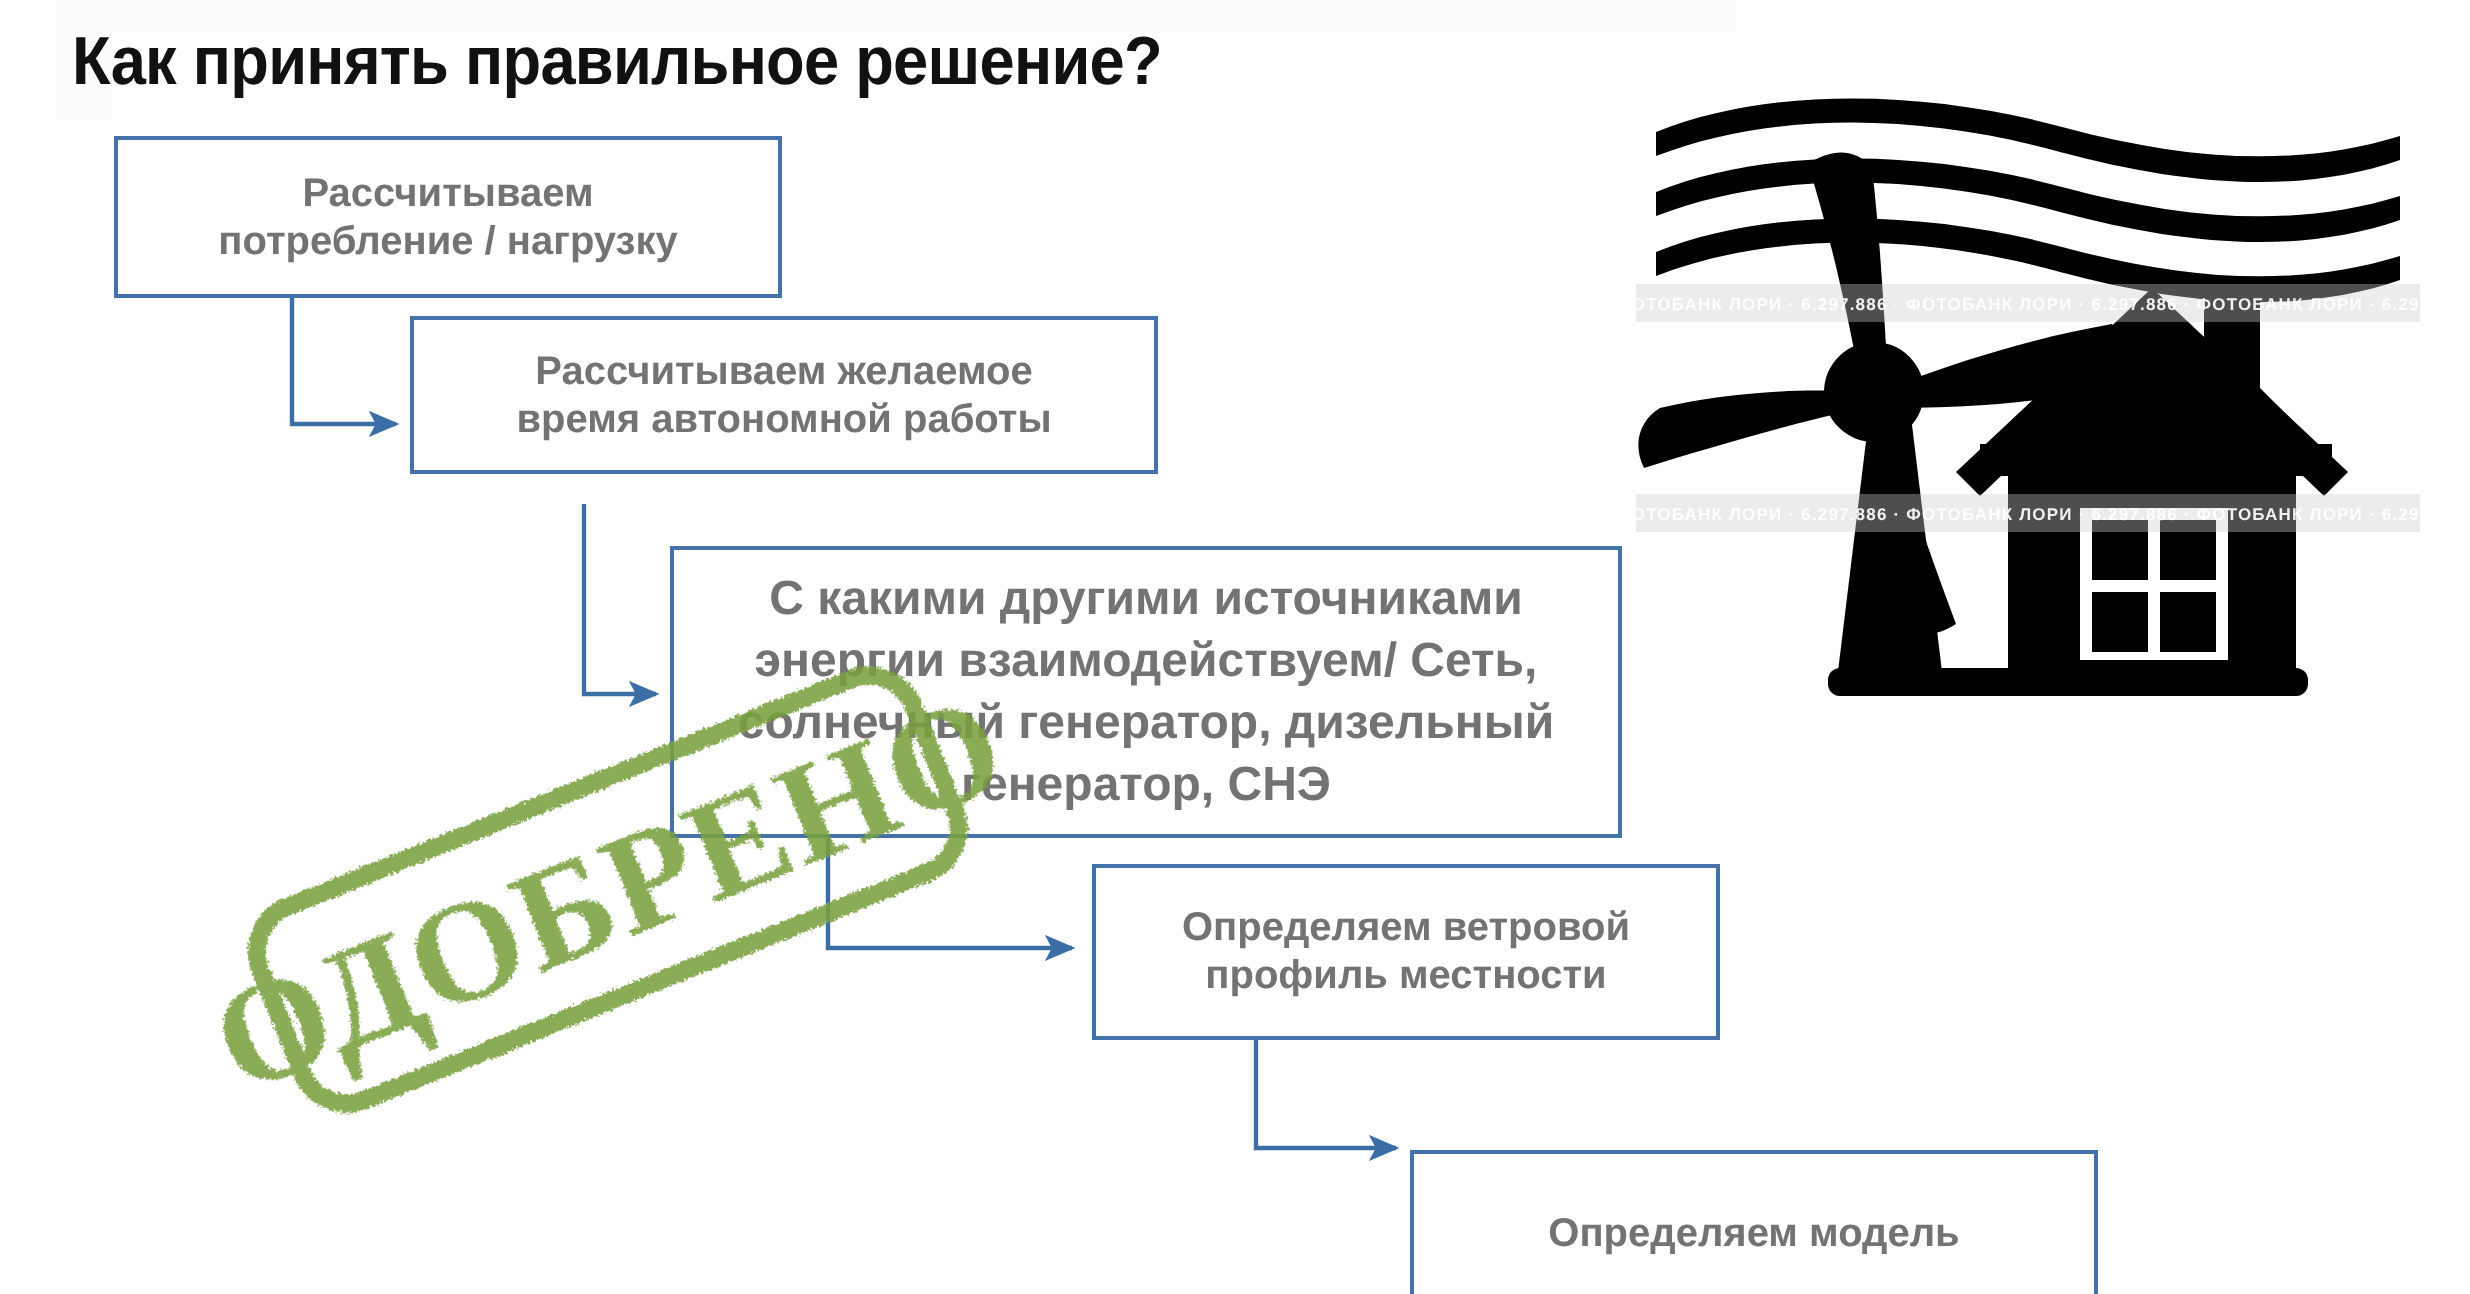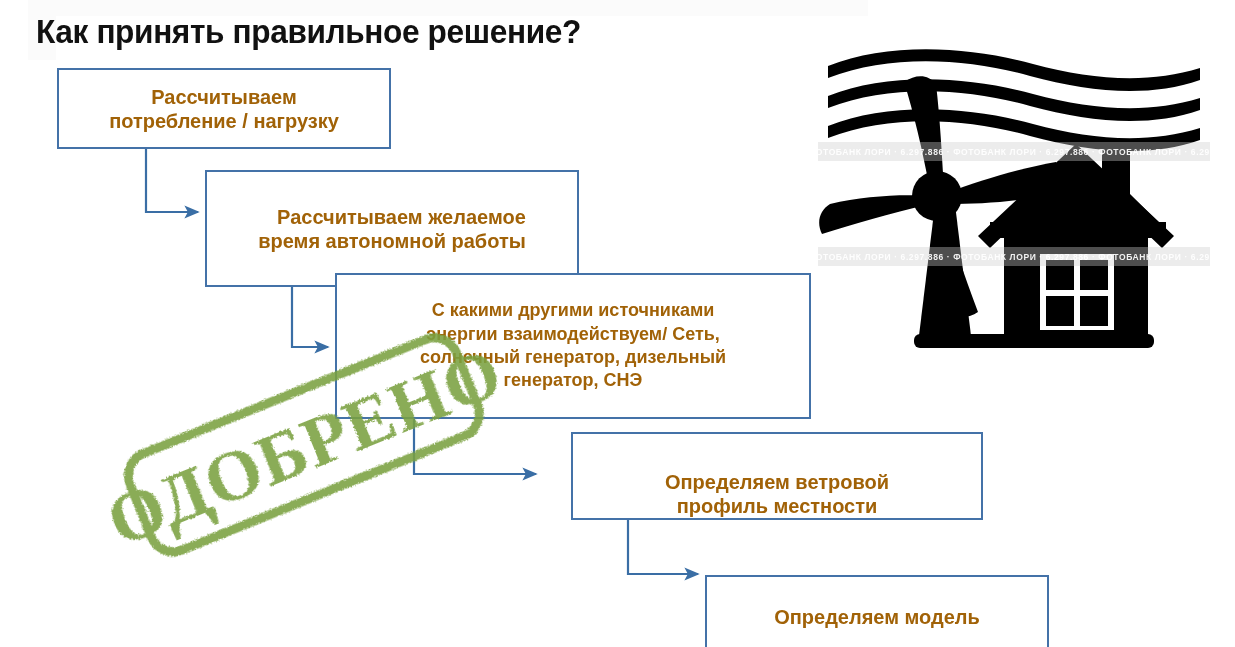--- a/index.html
+++ b/index.html
@@ -50,32 +50,32 @@
     display: flex;
     align-items: center;
     justify-content: center;
     text-align: center;
     z-index: 4;
   }
   .flow-box .box-text {
     font-size: 19px;
     font-weight: 700;
     line-height: 1.2;
-    color: #a16207;
+    color: #737373;
     padding: 0 8px;
     white-space: pre-line;
   }
 
   #box1 { left: 57px;  top: 68px;  width: 334px; height: 81px;  }
   #box1 .box-text { font-size: 20px; }
-  #box2 { left: 205px; top: 170px; width: 374px; height: 117px; text-align: right;  }
+  #box2 { left: 205px; top: 158px; width: 374px; height: 79px;  }
   #box2 .box-text { font-size: 20px; }
   #box3 { left: 335px; top: 273px; width: 476px; height: 146px; }
-  #box3 .box-text { font-size: 18px; line-height: 1.3; }
-  #box4 { left: 571px; top: 432px; width: 412px; height: 88px; align-items: flex-end;  }
+  #box3 .box-text { font-size: 24px; line-height: 1.3; }
+  #box4 { left: 546px; top: 432px; width: 314px; height: 88px;  }
   #box4 .box-text { font-size: 20px; }
   #box5 { left: 705px; top: 531px; width: 344px; height: 83px; margin-top: 44px;  }
   #box5 .box-text { font-size: 20px; }
 
   
   .connector {
     position: absolute;
     left: 0;
     top: 0;
     width: 1235px;

